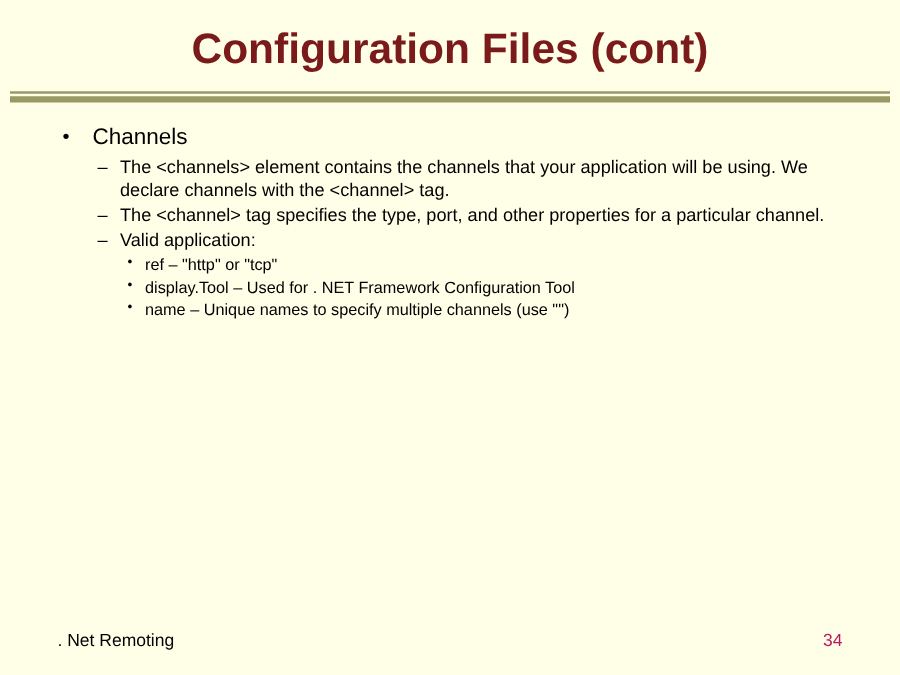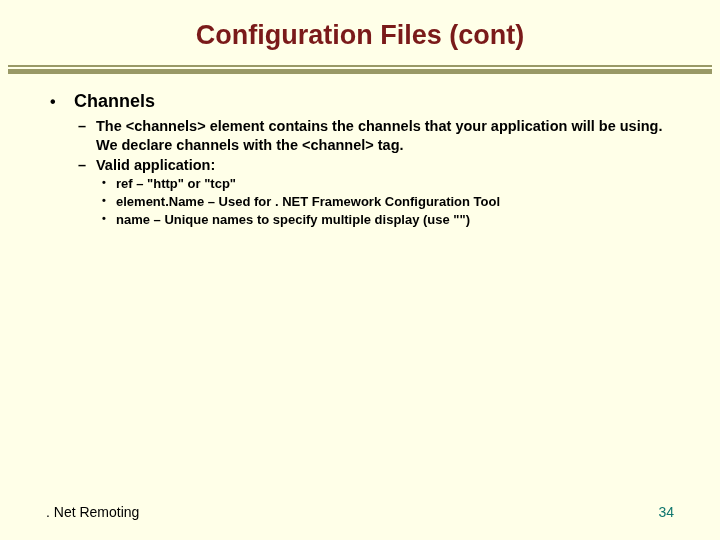--- a/index.html
+++ b/index.html
@@ -14,21 +14,21 @@
   }
   .slide {
     width: 720px;
     height: 540px;
     position: relative;
     box-sizing: border-box;
   }
   .title {
     font-family: "Trebuchet MS", Verdana, Arial, sans-serif;
     font-weight: bold;
-    font-size: 27px;
+    font-size: 34px;
     text-align: center;
     color: #7a1a1a;
     padding-top: 20px;
     padding-bottom: 14px;
   }
   .rules {
     margin: 0 8px 0 8px;
   }
   .rules .r1 {
     height: 2px;
@@ -46,21 +46,20 @@
     margin: 0;
     padding: 0;
     list-style: none;
   }
   ul.level1 > li {
     position: relative;
     padding-left: 28px;
     font-size: 18px;
     line-height: 1.3;
     margin-bottom: 4px;
-    font-weight: bold;
   }
   ul.level1 > li::before {
     content: "•";
     position: absolute;
     left: 4px;
     top: 2px;
     font-size: 16px;
     color: #000;
   }
   ul.level2 {
@@ -110,47 +109,48 @@
     box-sizing: border-box;
     padding: 0 46px;
     font-size: 14px;
   }
   .footer-left {
     float: left;
     color: #000;
   }
   .footer-right {
     float: right;
-    color: #0f766e;
+    color: #be185d;
   }
 </style>
 </head>
 <body>
 
 <div class="slide">
 
   <div class="title">Configuration Files (cont)</div>
 
   <div class="rules">
     <div class="r1"></div>
     <div class="r2"></div>
   </div>
 
   <div class="content">
     <ul class="level1">
       <li>
         <span>Channels</span>
         <ul class="level2">
           <li><span>The &lt;channels&gt; element contains the channels that your application will be using. We declare channels with the &lt;channel&gt; tag.</span></li>
+          <li><span>The &lt;channel&gt; tag specifies the type, port, and other properties for a particular channel.</span></li>
           <li>
             <span>Valid application:</span>
             <ul class="level3">
               <li><span>ref – "http" or "tcp"</span></li>
-              <li><span>element.Name – Used for . NET Framework Configuration Tool</span></li>
-              <li><span>name – Unique names to specify multiple display (use "")</span></li>
+              <li><span>display.Tool – Used for . NET Framework Configuration Tool</span></li>
+              <li><span>name – Unique names to specify multiple channels (use "")</span></li>
             </ul>
           </li>
         </ul>
       </li>
     </ul>
   </div>
 
   <div class="footer">
     <span class="footer-left">. Net Remoting</span>
     <span class="footer-right">34</span>

